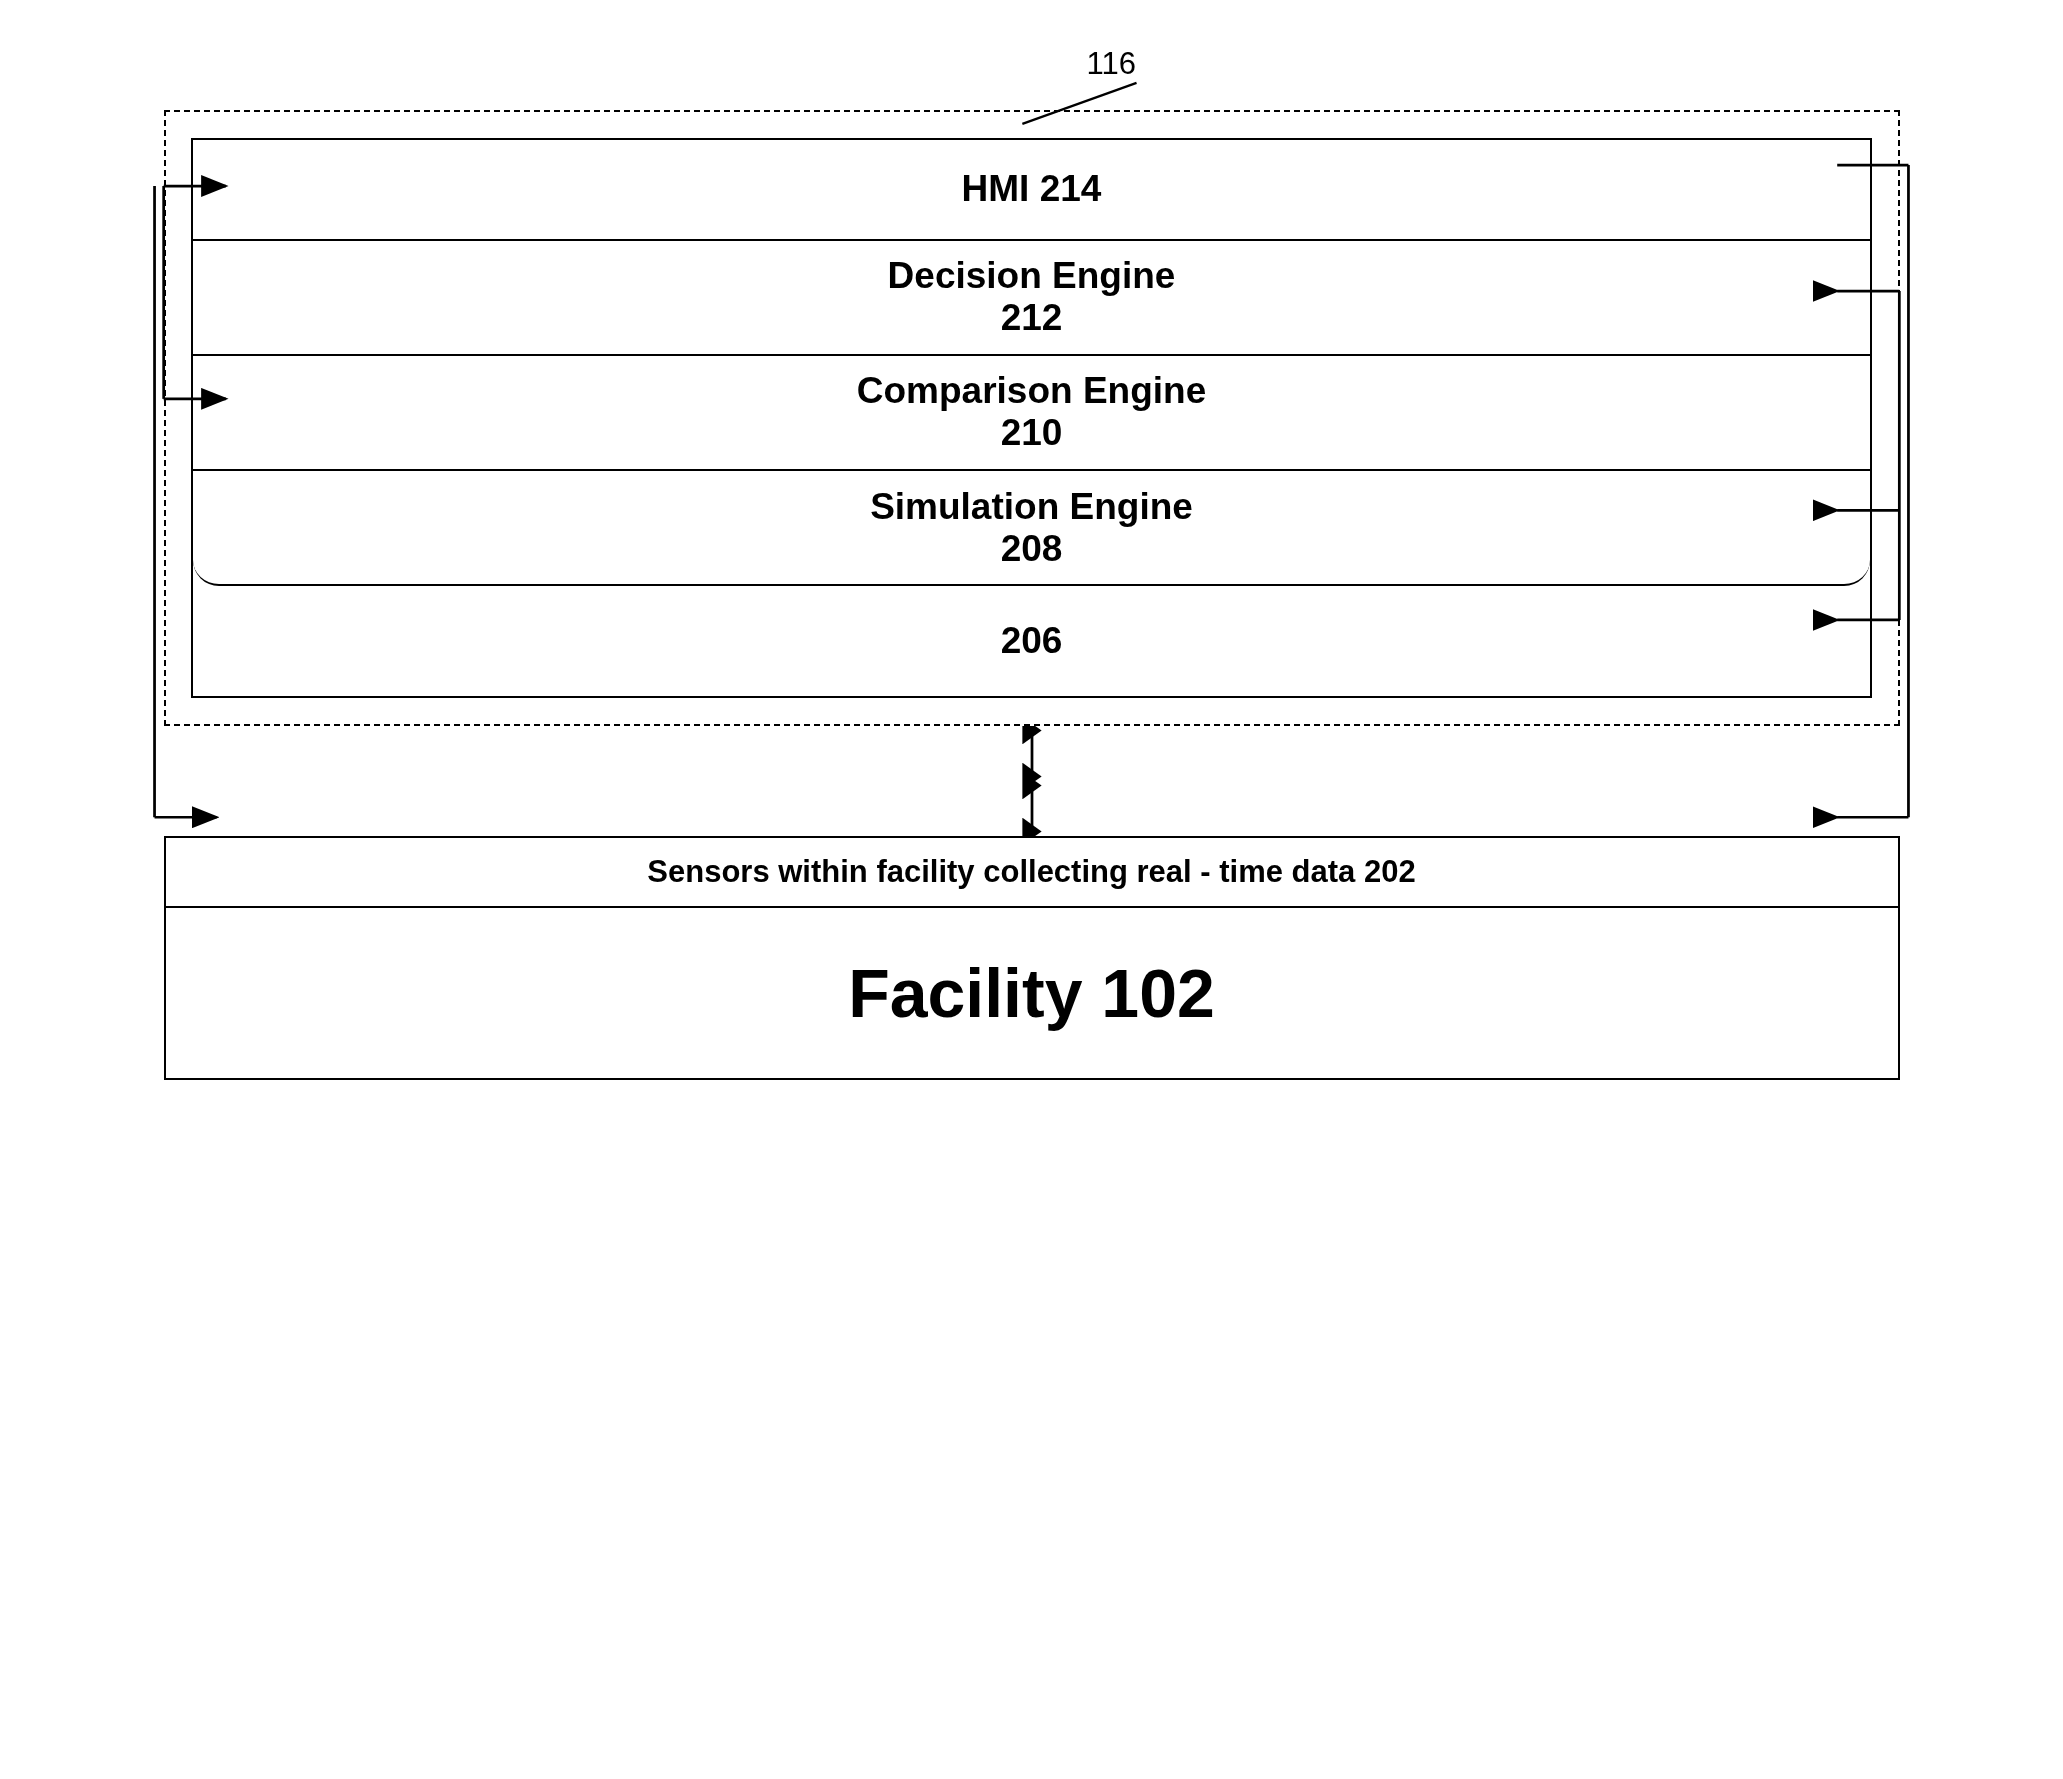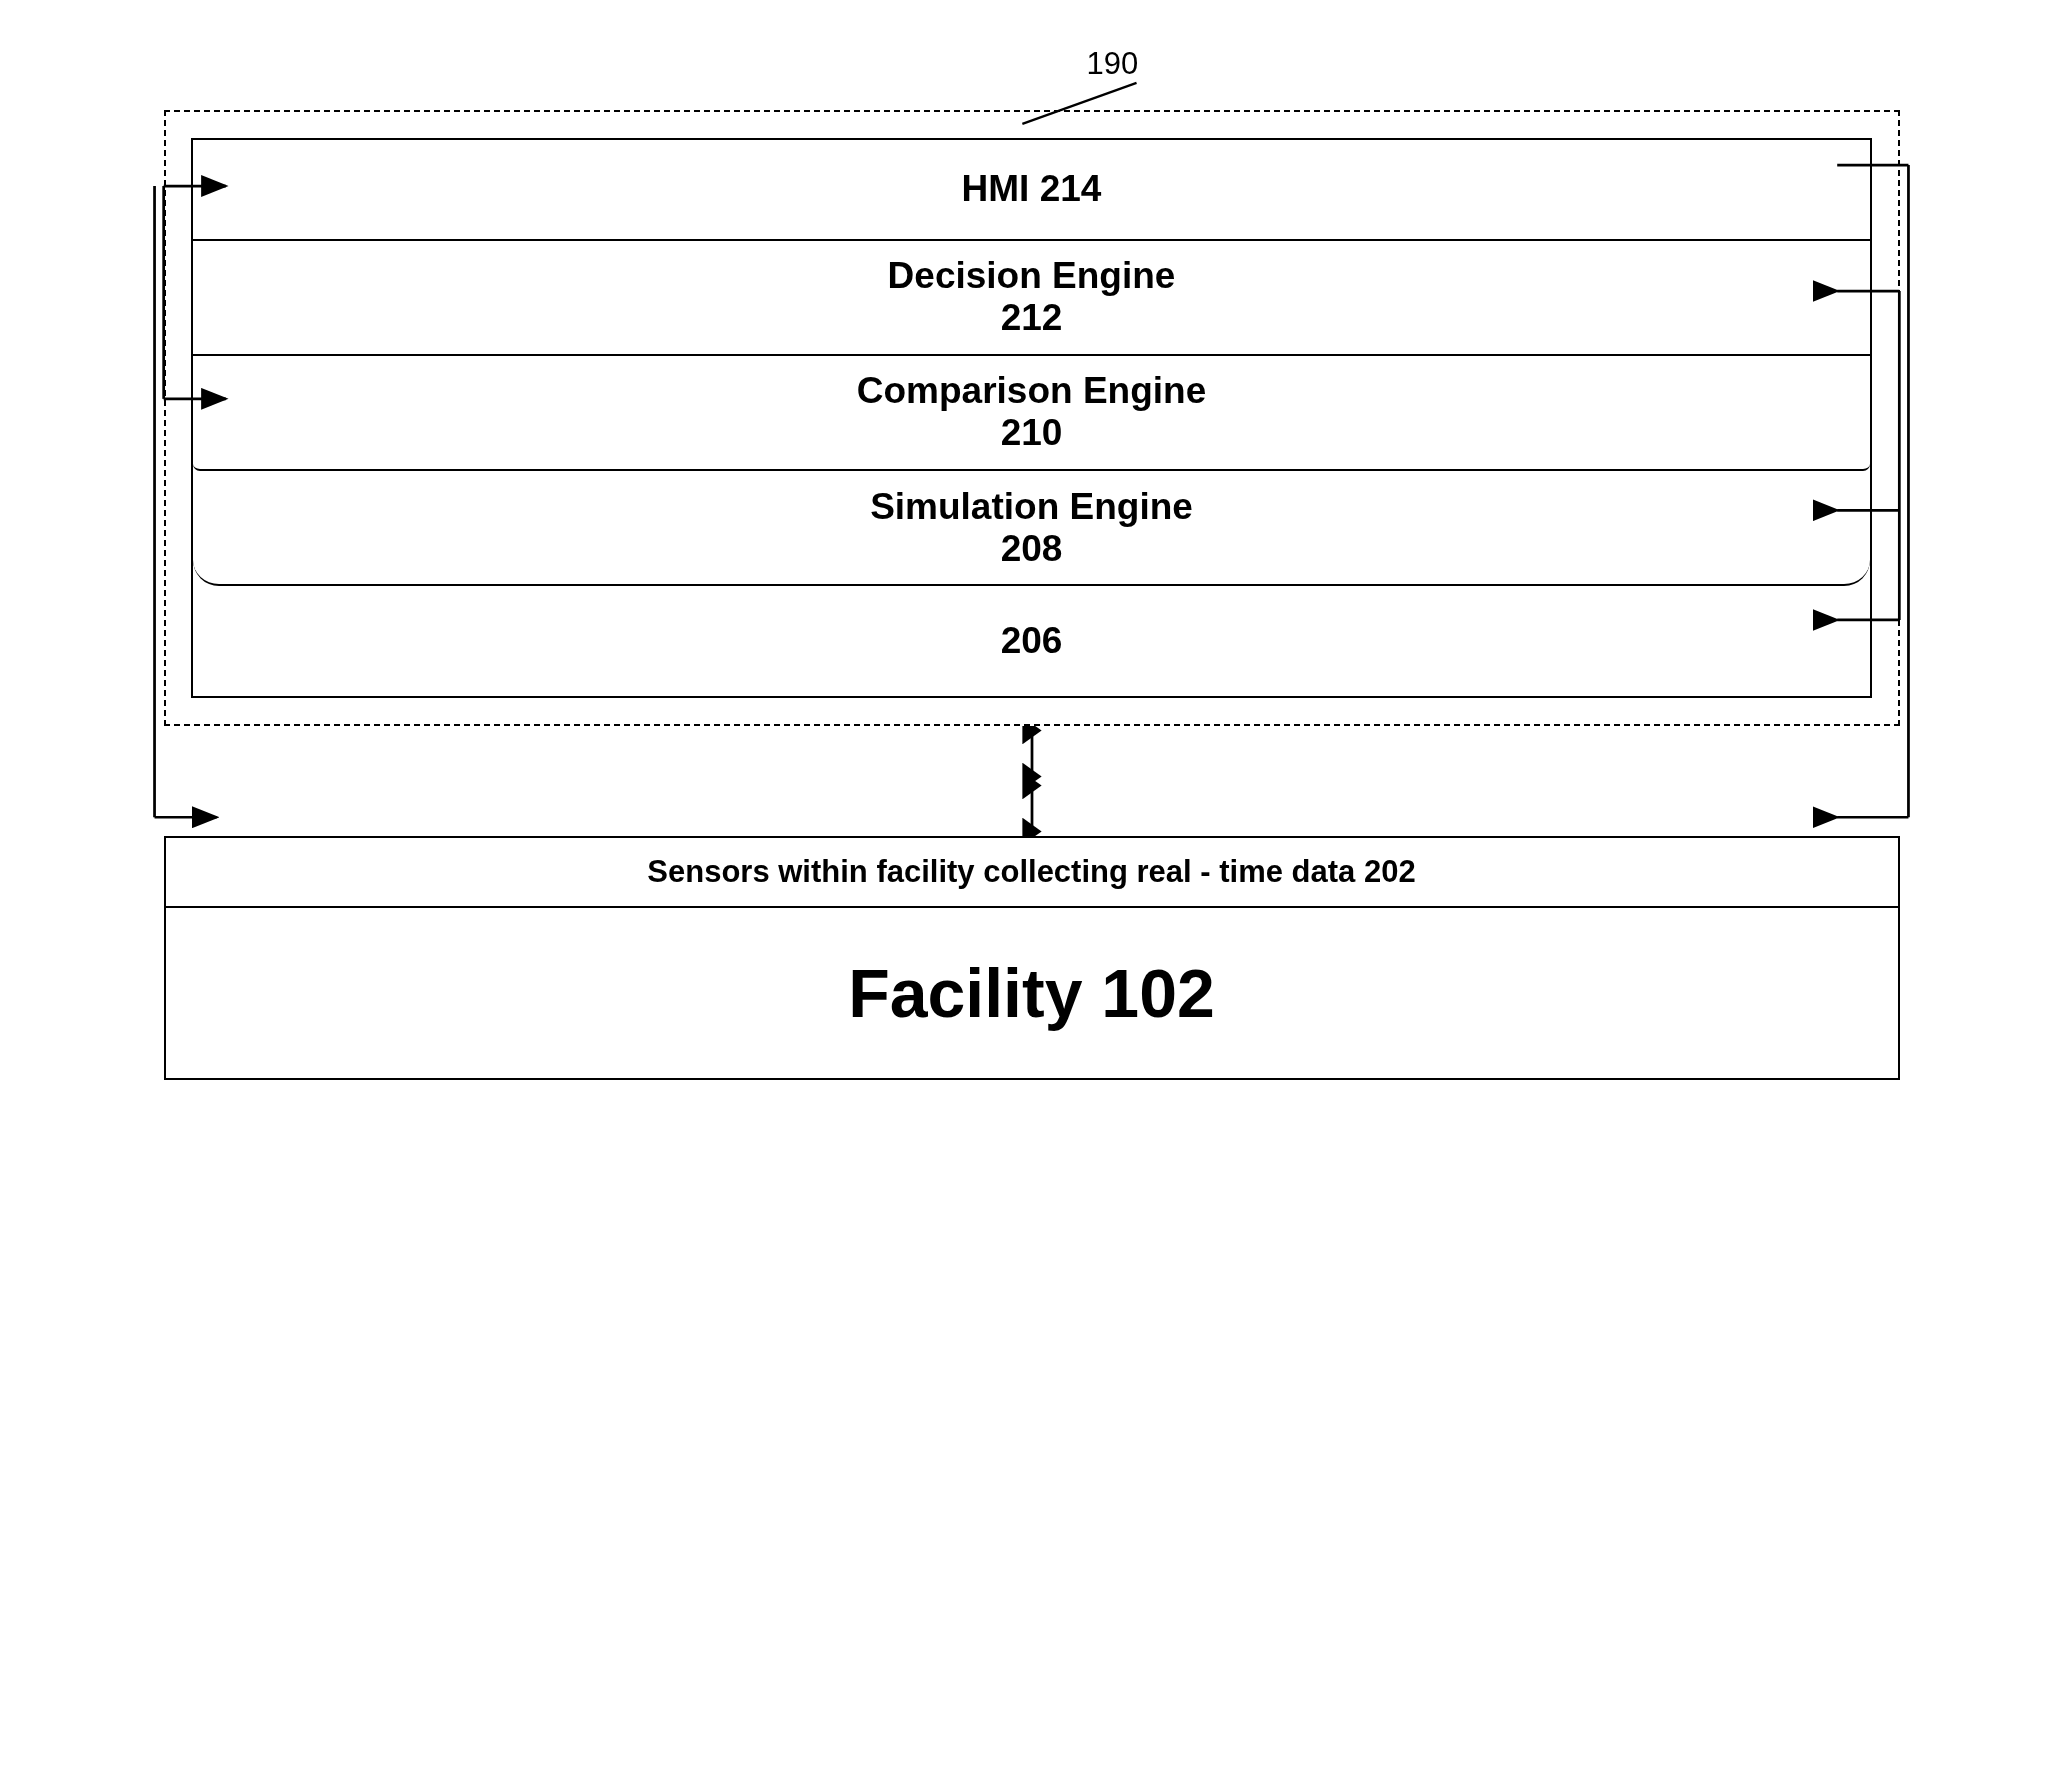--- a/index.html
+++ b/index.html
@@ -19,21 +19,21 @@
       position: relative;
       width: 1827px;
     }
   </style>
 </head>
 <body>
 
 <div class="diagram-wrapper">
 
   <div style="position:absolute; top:9.1px; left:50%; transform:translateX(55px); font-size:31px; font-family:Arial,sans-serif; z-index:10;">
-    <span>190</span>
+    <span>116</span>
   </div>
 
   <svg style="position:absolute;top:0;left:0;width:100%;height:183px;pointer-events:none;z-index:5;" viewBox="0 0 2000 200" width="1827" height="183">
     <line x1="1115" y1="50" x2="990" y2="95" stroke="#000" stroke-width="2.5"></line>
   </svg>
 
   <div style="margin-top:73px; display:flex; flex-direction:column; align-items:center; position:relative;">
 
     <div style="border:2.7px dashed #000; padding:25.6px; width:1736px; position:relative; background:#fff;">
 
@@ -41,21 +41,21 @@
 
         <div style="border-bottom:2.7px solid #000; display:flex; flex-direction:column; align-items:center; justify-content:center; padding:22px 18.3px; min-height:101px; position:relative;">
           <span style="font-size:37px;font-weight:bold;font-family:Arial,sans-serif;">HMI 214</span>
         </div>
 
         <div style="border-bottom:2.7px solid #000; display:flex; flex-direction:column; align-items:center; justify-content:center; padding:14.6px 18.3px; min-height:110px; position:relative;">
           <span style="font-size:37px;font-weight:bold;font-family:Arial,sans-serif;">Decision Engine</span>
           <span style="font-size:37px;font-weight:bold;font-family:Arial,sans-serif;">212</span>
         </div>
 
-        <div style="border-bottom:2.7px solid #000; display:flex; flex-direction:column; align-items:center; justify-content:center; padding:14.6px 18.3px; min-height:110px; position:relative;border-radius:7px;">
+        <div style="border-bottom:2.7px solid #000; display:flex; flex-direction:column; align-items:center; justify-content:center; padding:14.6px 18.3px; min-height:110px; position:relative;">
           <span style="font-size:37px;font-weight:bold;font-family:Arial,sans-serif;">Comparison Engine</span>
           <span style="font-size:37px;font-weight:bold;font-family:Arial,sans-serif;">210</span>
         </div>
 
         <div style="border-bottom:2.7px solid #000; display:flex; flex-direction:column; align-items:center; justify-content:center; padding:14.6px 18.3px; min-height:110px; position:relative;border-radius:26px;">
           <span style="font-size:37px;font-weight:bold;font-family:Arial,sans-serif;">Simulation Engine</span>
           <span style="font-size:37px;font-weight:bold;font-family:Arial,sans-serif;">208</span>
         </div>
 
         <div style="display:flex; flex-direction:column; align-items:center; justify-content:center; padding:14.6px 18.3px; min-height:110px; position:relative;">

